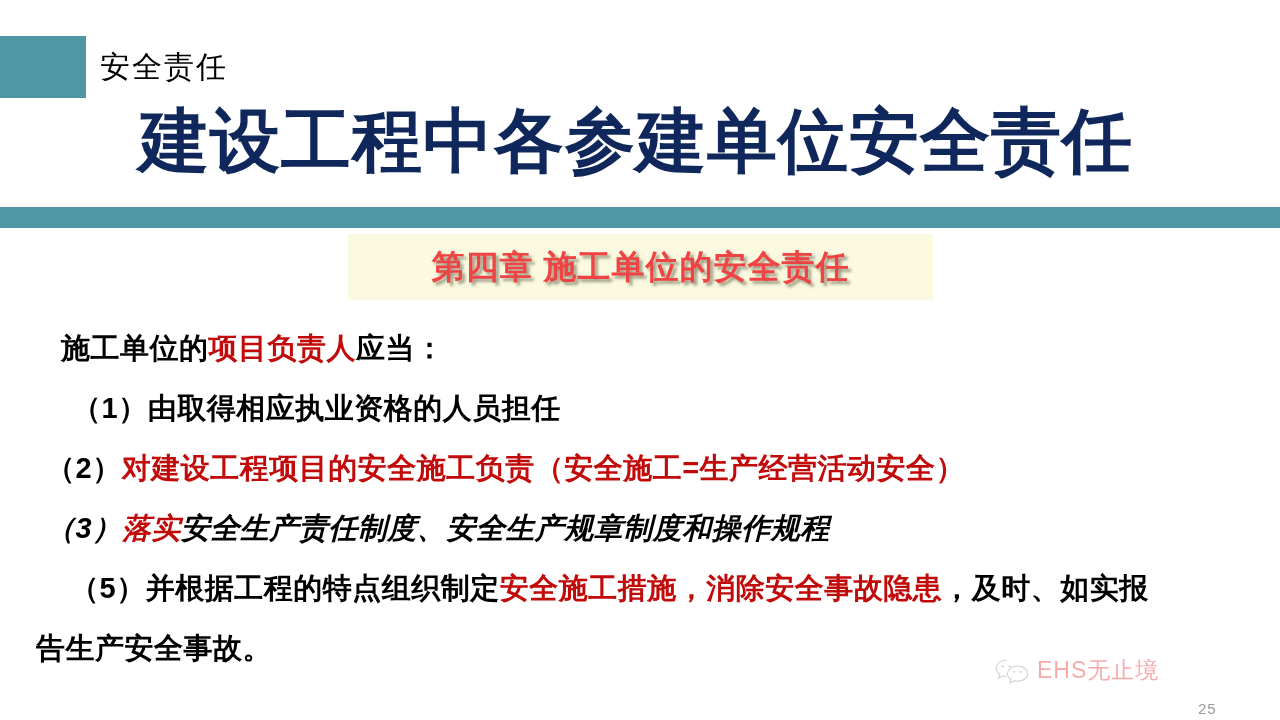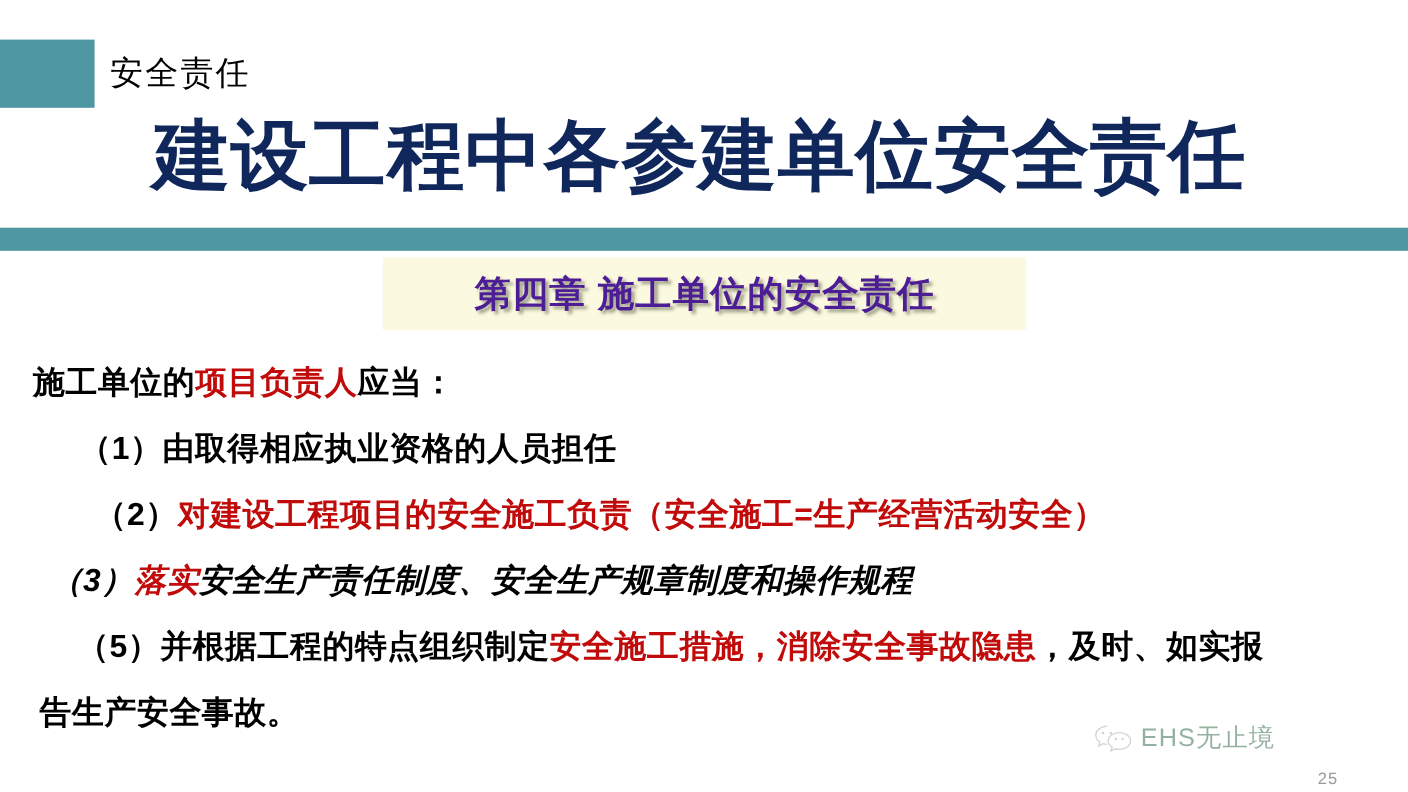--- a/index.html
+++ b/index.html
@@ -72,44 +72,44 @@
     position: absolute;
     left: 348px;
     top: 234px;
     width: 585px;
     height: 66px;
     display: flex;
     align-items: center;
     justify-content: center;
     font-size: 33px;
     font-weight: 700;
-    color: #4c1d95;
+    color: #ef4444;
     letter-spacing: 1px;
     white-space: nowrap;
     text-shadow: 3px 3px 3px rgba(80,80,60,0.55);
   }
 
   
   .body-wrap {
     position: absolute;
     left: 0;
     top: 318px;
     width: 1280px;
   }
   .line {
     font-size: 29px;
     font-weight: 700;
     color: #000000;
     line-height: 60px;
     white-space: nowrap;
     letter-spacing: 0.5px;
   }
-  .line.l1 { padding-left: 30px; }
+  .line.l1 { padding-left: 61px; }
   .line.l2 { padding-left: 72px; }
-  .line.l3 { padding-left: 46px; margin-left: 40px; }
+  .line.l3 { padding-left: 46px; }
   .line.l4 { padding-left: 46px; font-style: italic; }
   .line.l5 { padding-left: 46px; }
   .line.l6 { padding-left: 70px; }
   .line.l7 { padding-left: 36px; }
   .red { color: #c10a0a; }
 
   
   .watermark {
     position: absolute;
     left: 995px;
@@ -119,21 +119,21 @@
     gap: 8px;
     opacity: 0.45;
   }
   .wm-logo {
     width: 34px;
     height: 28px;
     position: relative;
   }
   .wm-text {
     font-size: 23px;
-    color: #14532d;
+    color: #ef4444;
     letter-spacing: 1px;
     white-space: nowrap;
   }
   .page-number {
     position: absolute;
     left: 1198px;
     top: 700px;
     font-size: 15px;
     color: #9a9a9a;
     letter-spacing: 1px;

